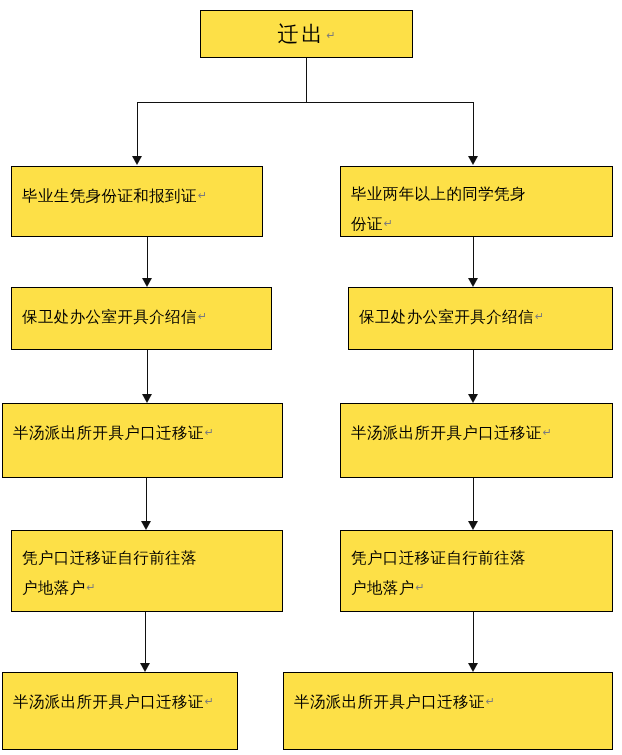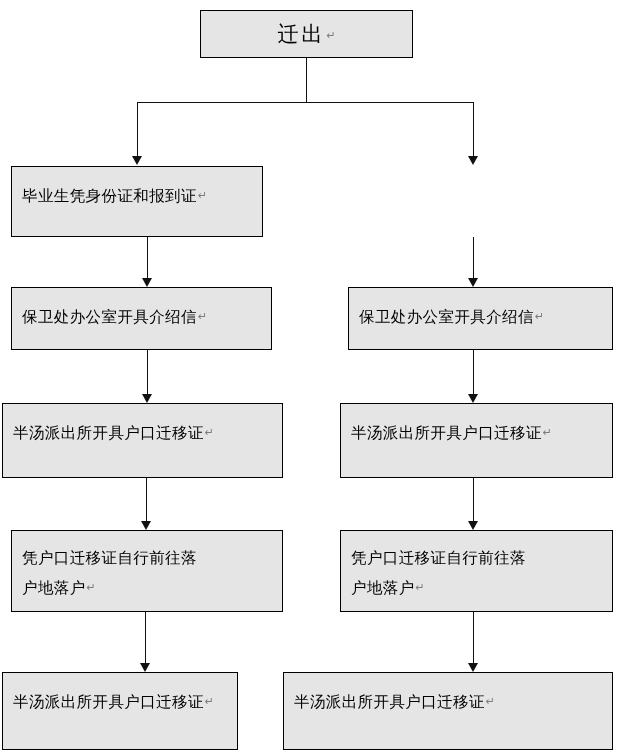--- a/index.html
+++ b/index.html
@@ -6,21 +6,21 @@
   body{
     width:622px;height:755px;position:relative;overflow:hidden;
     font-family:"DejaVu Sans","Liberation Sans",sans-serif;
   }
   #stage{position:absolute;left:0;top:0;width:622px;height:755px;}
 
   
   .box{
     position:absolute;
     border:1.4px solid #000000;
-    background:#e5e5e5;
+    background:#fde047;
     box-sizing:border-box;
     color:#000000;
     font-size:15.5px;
     line-height:30px;
     letter-spacing:0.4px;
   }
   .box .txt{
     display:block;
     padding-left:10px;
     padding-right:4px;
@@ -96,20 +96,24 @@
 
   <div class="vline" style="left:147px;top:350px;height:44px;"></div>
   <div class="arrowhead" style="left:142px;top:394px;"></div>
 
   <div class="vline" style="left:146px;top:478px;height:43px;"></div>
   <div class="arrowhead" style="left:141px;top:521px;"></div>
 
   <div class="vline" style="left:145px;top:612px;height:51px;"></div>
   <div class="arrowhead" style="left:140px;top:663px;"></div>
 
+  <div class="box pad-top2" style="left:340px;top:166px;width:273px;height:71px;">
+    <span class="txt"><span>毕业两年以上的同学凭身</span>
+<span>份证</span><span class="pilcrow">↵</span></span>
+  </div>
 
   <div class="box pad-top1" style="left:348px;top:287px;width:265px;height:63px;">
     <span class="txt"><span>保卫处办公室开具介绍信</span><span class="pilcrow">↵</span></span>
   </div>
 
   <div class="box pad-top1" style="left:340px;top:403px;width:273px;height:75px;">
     <span class="txt"><span>半汤派出所开具户口迁移证</span><span class="pilcrow">↵</span></span>
   </div>
 
   <div class="box pad-top2" style="left:340px;top:530px;width:273px;height:82px;">

